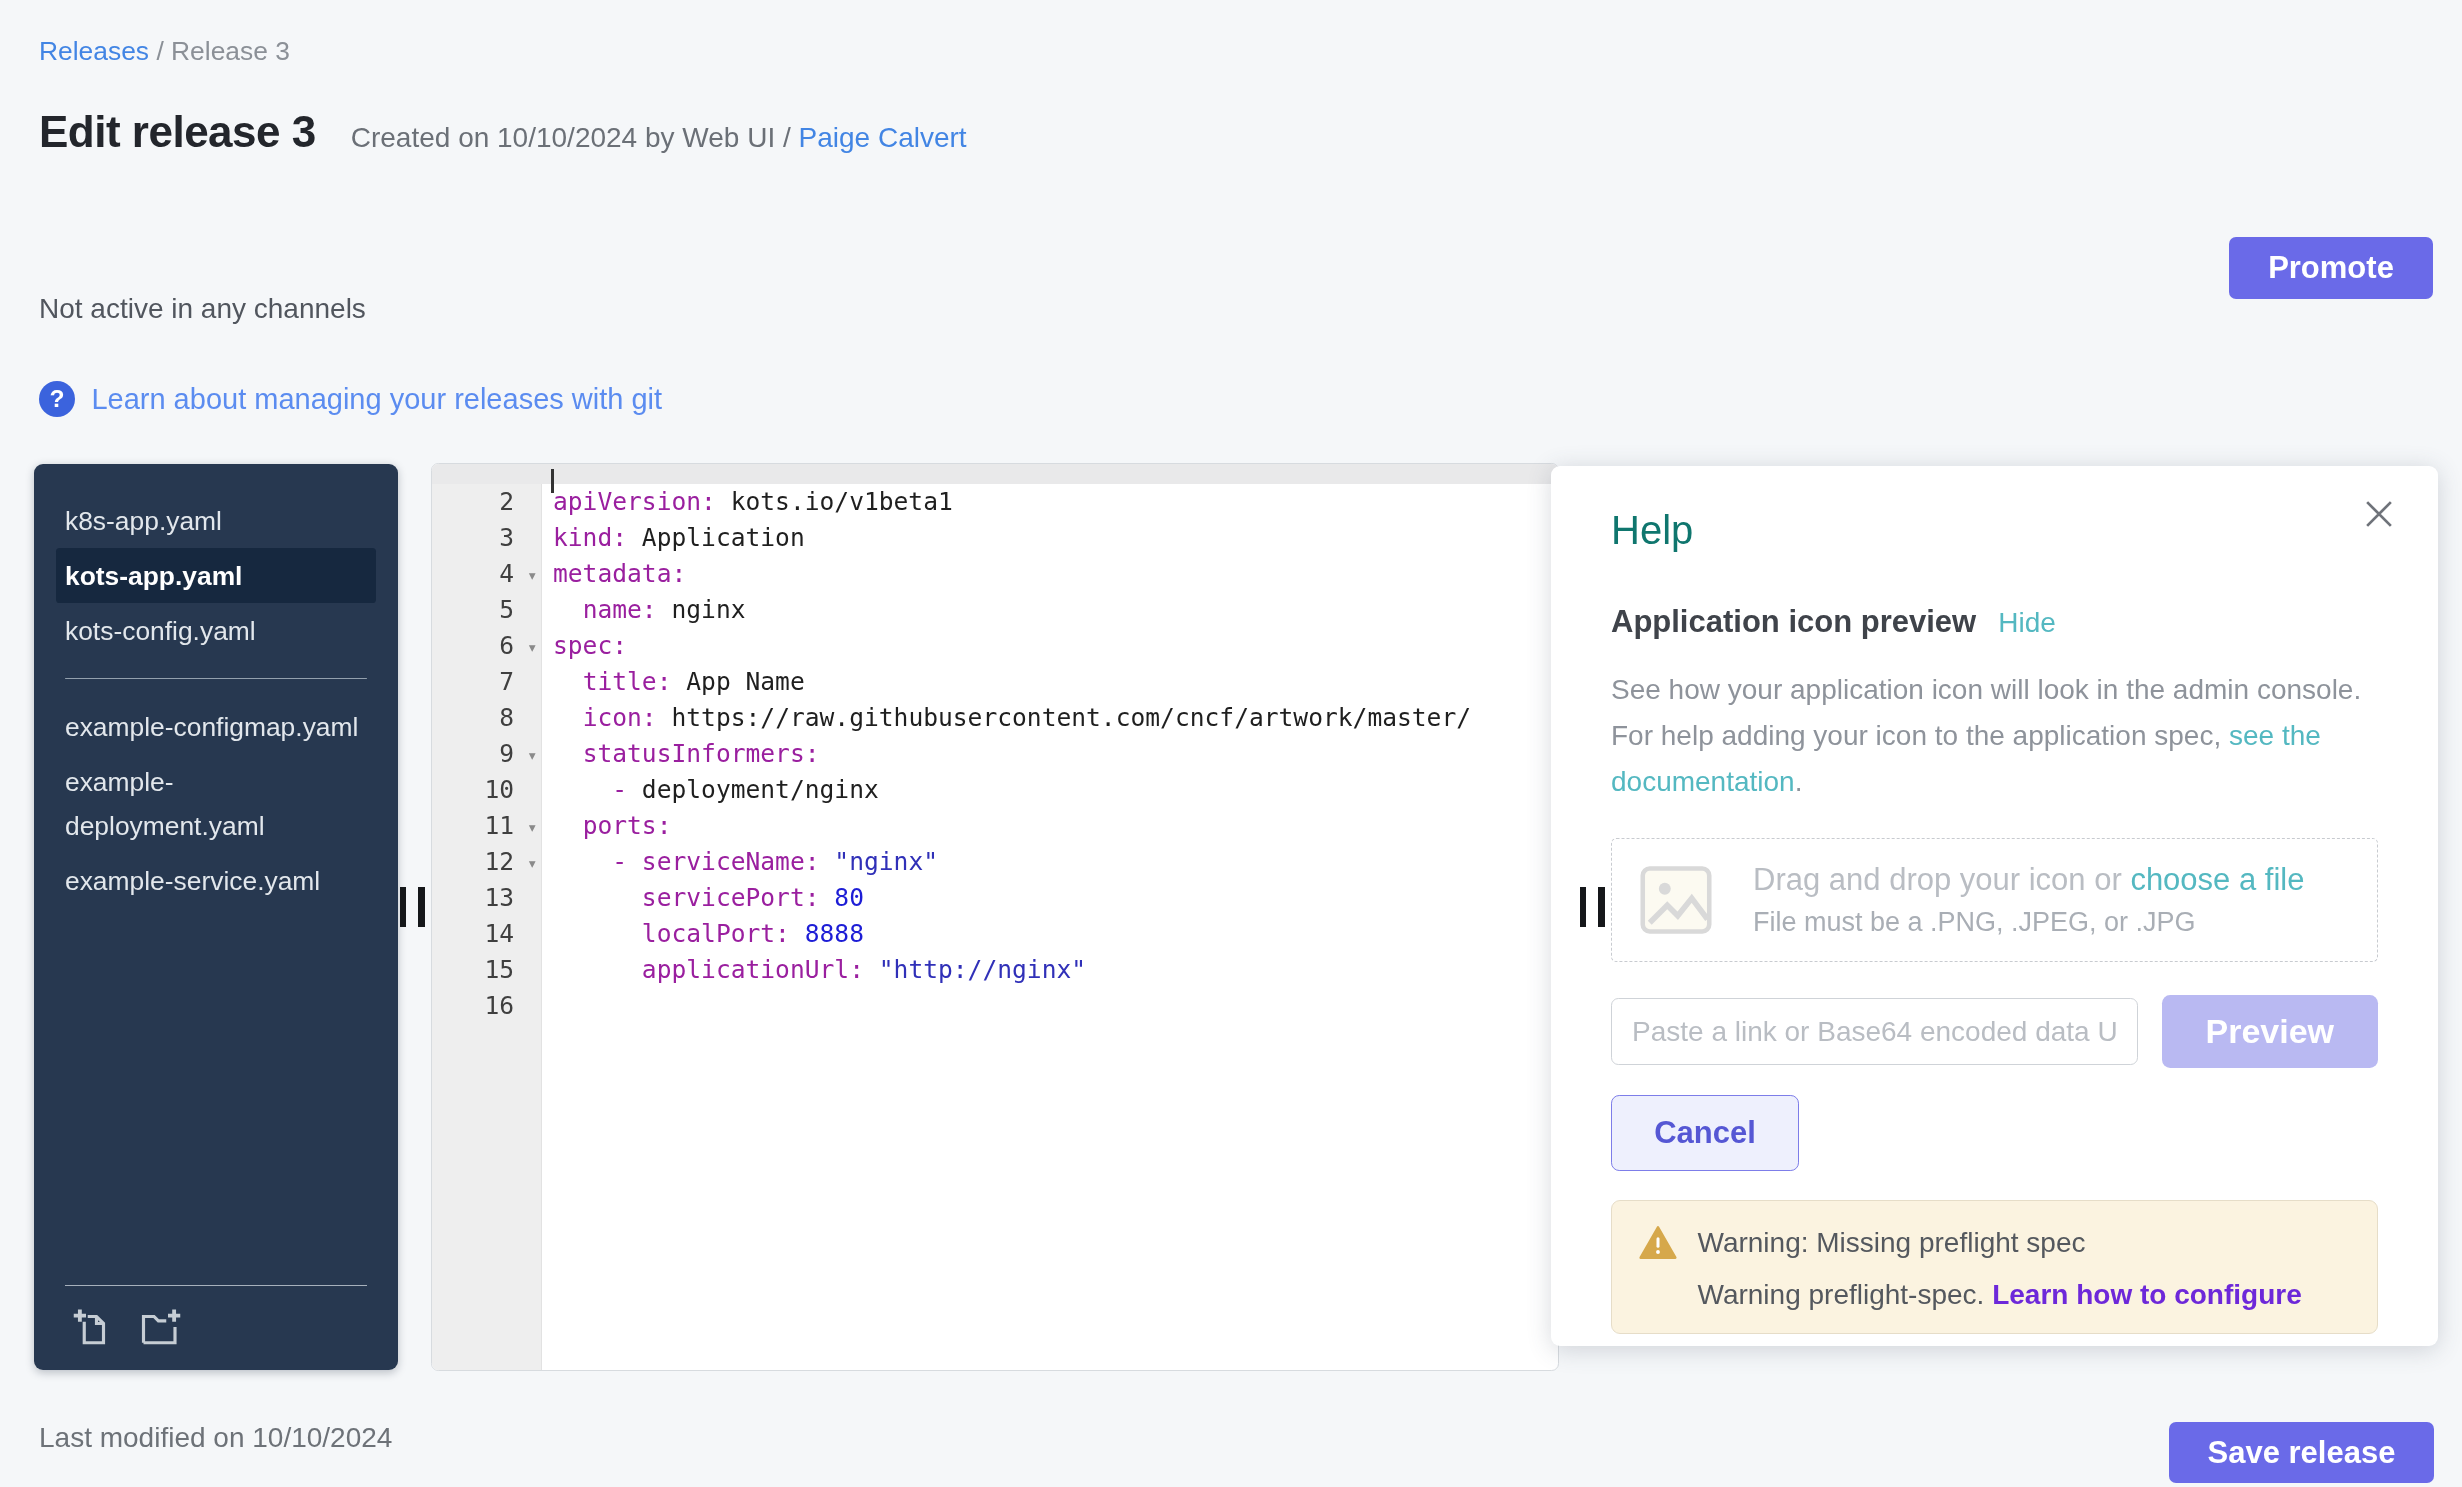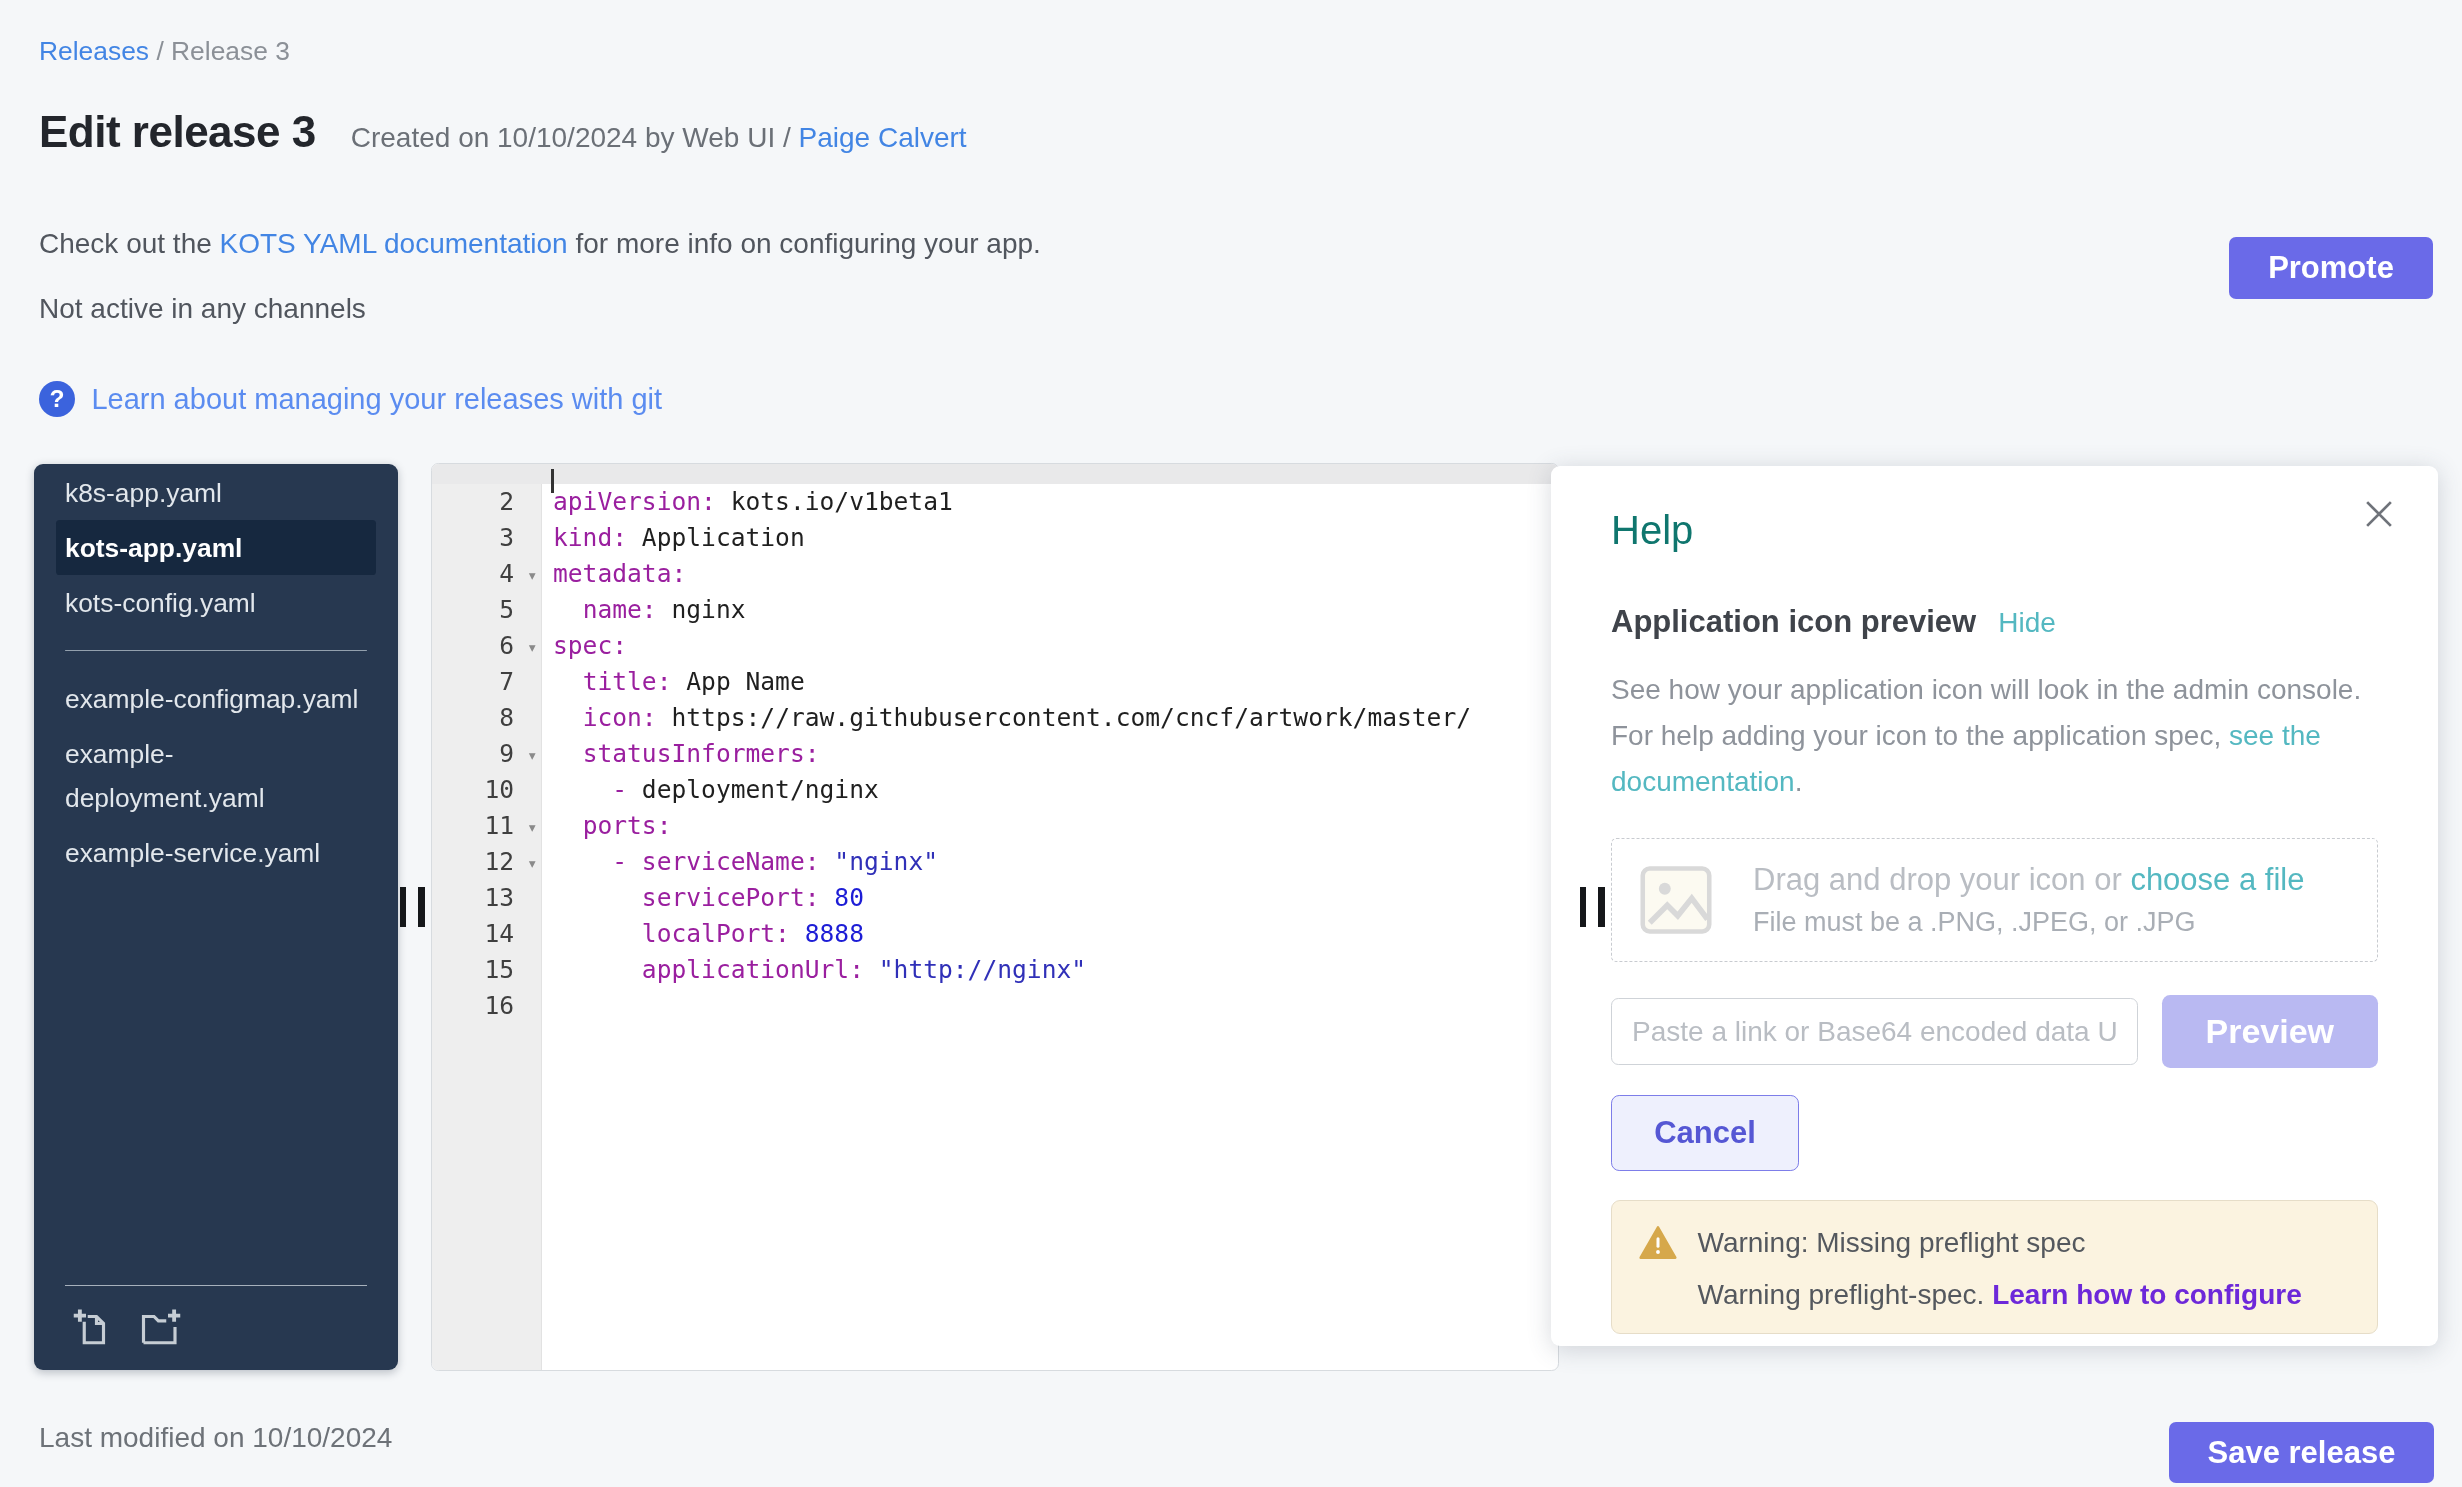--- a/index.html
+++ b/index.html
@@ -23,21 +23,21 @@
   .git-row a{font-size:29px;color:#5b8cf0;}
 
   .btn{font-family:"Liberation Sans",sans-serif;cursor:pointer;}
   .btn.primary{background:#6a6ae8;color:#fff;font-weight:700;border:none;border-radius:7px;font-size:31px;margin-top:28px;}
   .promote{position:absolute;right:29px;top:209px;width:204px;height:62px;}
   .save{position:absolute;right:28px;top:1394px;width:265px;height:61px;}
 
   
   .sidebar{position:absolute;left:34px;top:464px;width:364px;height:906px;background:#273850;
            border-radius:9px;box-shadow:0 2.7px 9px rgba(20,30,50,.25);}
-  .sidebar ul{margin:0;padding:1px 22px;list-style:none;}
+  .sidebar ul{margin:0;padding:29px 22px;list-style:none;}
   .sidebar li{color:#e2e7ec;font-size:26.4px;line-height:44px;padding:5.5px 9px;border-radius:3.6px;cursor:pointer;}
   .sidebar li.selected{background:#16283f;font-weight:700;color:#fff;}
   .sidebar li.sb-divider{border-top:0.9px solid #93a0ad;margin:20px 9px;padding:0;height:0;cursor:default;}
   .sidebar-footer{position:absolute;left:31px;right:31px;bottom:22px;border-top:0.9px solid #a7b1bc;
                   padding-top:20px;display:flex;gap:25.5px;padding-left:7.3px;}
   .sidebar-footer .ic{display:inline-flex;cursor:pointer;}
 
   
   .drag-handle{position:absolute;display:flex;gap:12px;z-index:30;cursor:col-resize;}
   .drag-handle i{width:6.4px;height:40px;background:#15171a;}
@@ -106,21 +106,20 @@
   <div class="title-row">
     <h1>Edit release 3</h1>
     <div class="created">
       <span>Created on 10/10/2024 by Web UI /</span>
       <a>Paige Calvert</a>
     </div>
   </div>
 
   <button class="btn primary promote">Promote</button>
 
-  <p class="desc"><span>Check out the </span><a>KOTS YAML documentation</a><span> for more info on configuring your app.</span></p>
 
   <p class="status">Not active in any channels</p>
 
   <div class="git-row">
     <span class="q-icon">?</span>
     <a>Learn about managing your releases with git</a>
   </div>
 
   <aside class="sidebar">
     <ul id="file-list">

